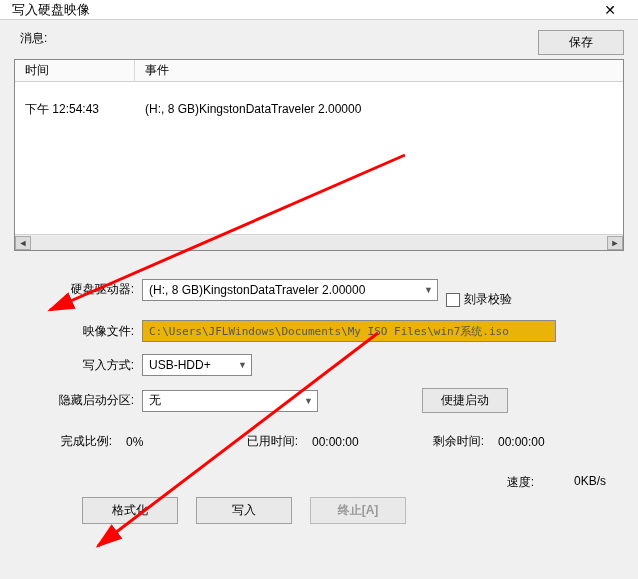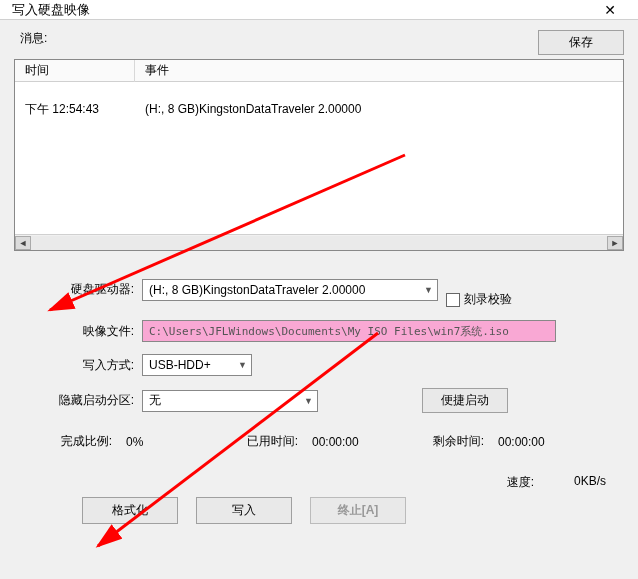--- a/index.html
+++ b/index.html
@@ -140,21 +140,21 @@
   margin-top: 20px;
 }
 .cbox {
   width: 14px;
   height: 14px;
   border: 1px solid #666;
   background: #fff;
 }
 .text-input {
   border: 1px solid #888;
-  background: #f9a8d4;
+  background: #eab308;
   height: 22px;
   width: 414px;
   padding: 0 6px;
   display: flex;
   align-items: center;
   color: #555;
   font-family: Consolas, monospace;
   font-size: 11px;
 }
 .method-select { width: 110px; }

